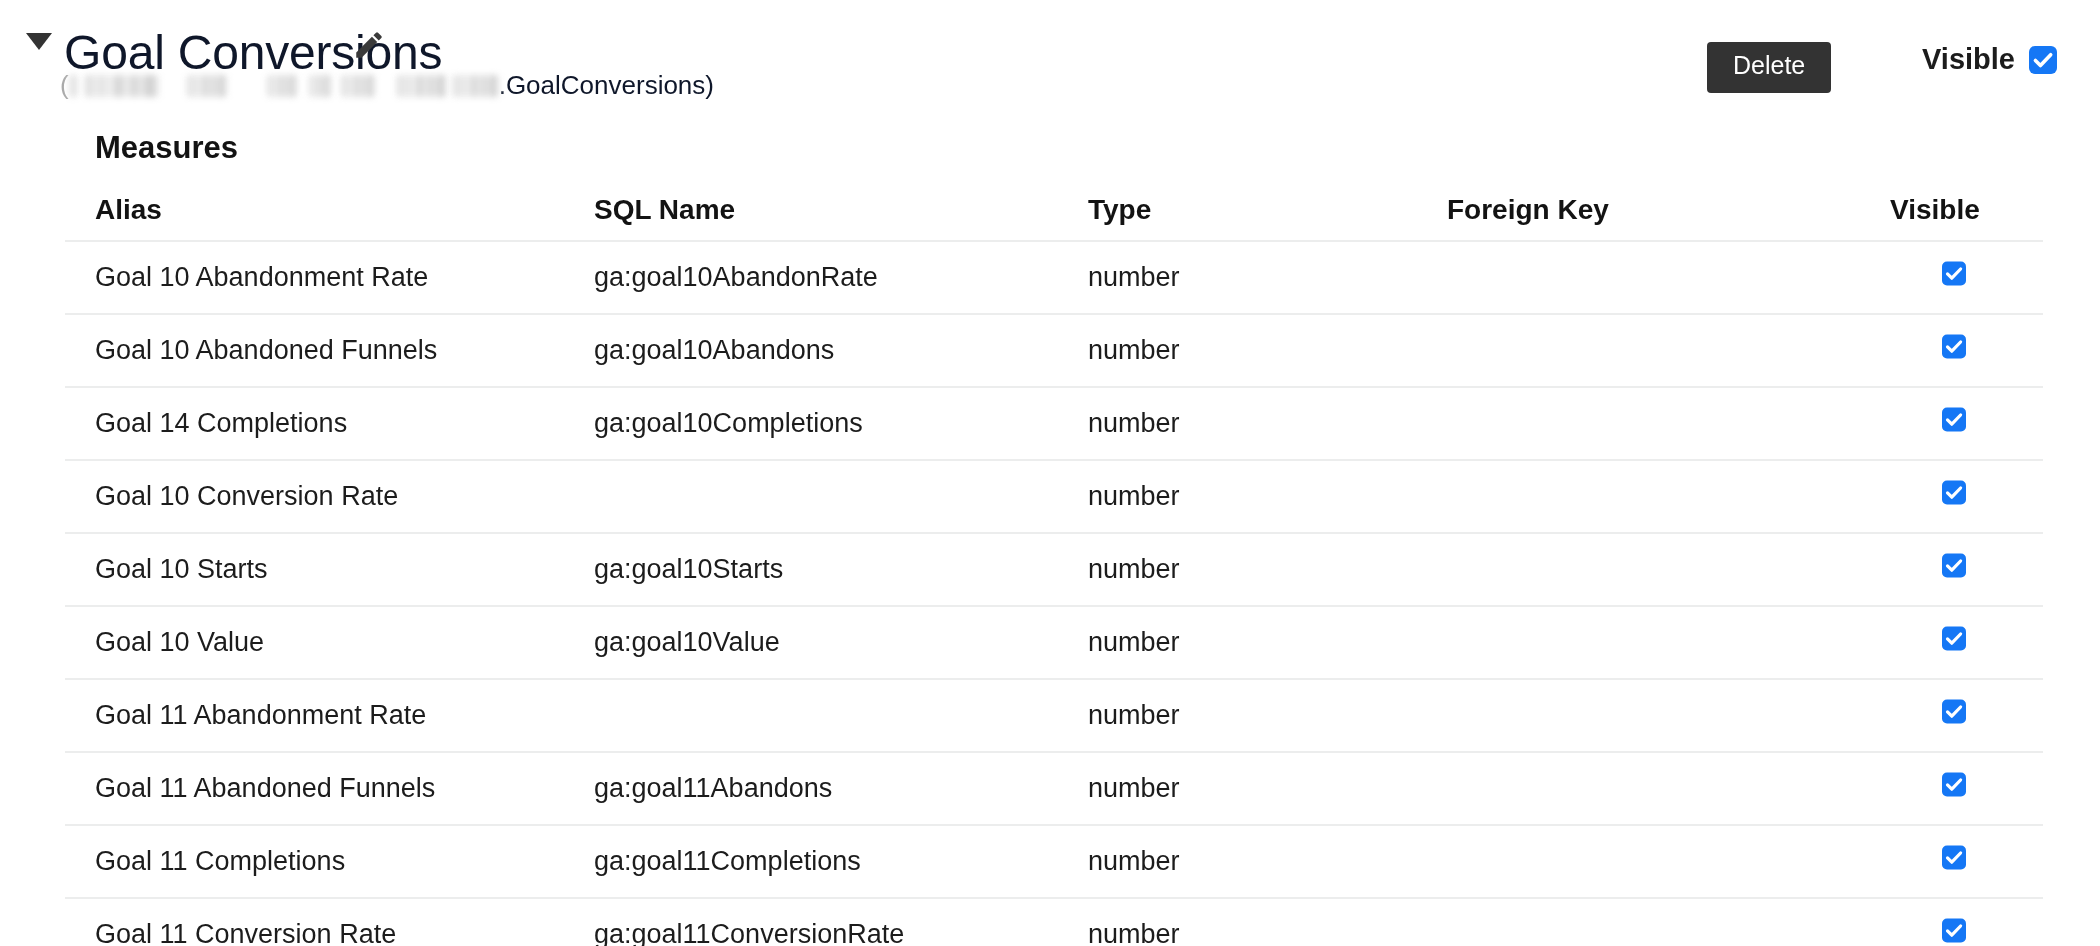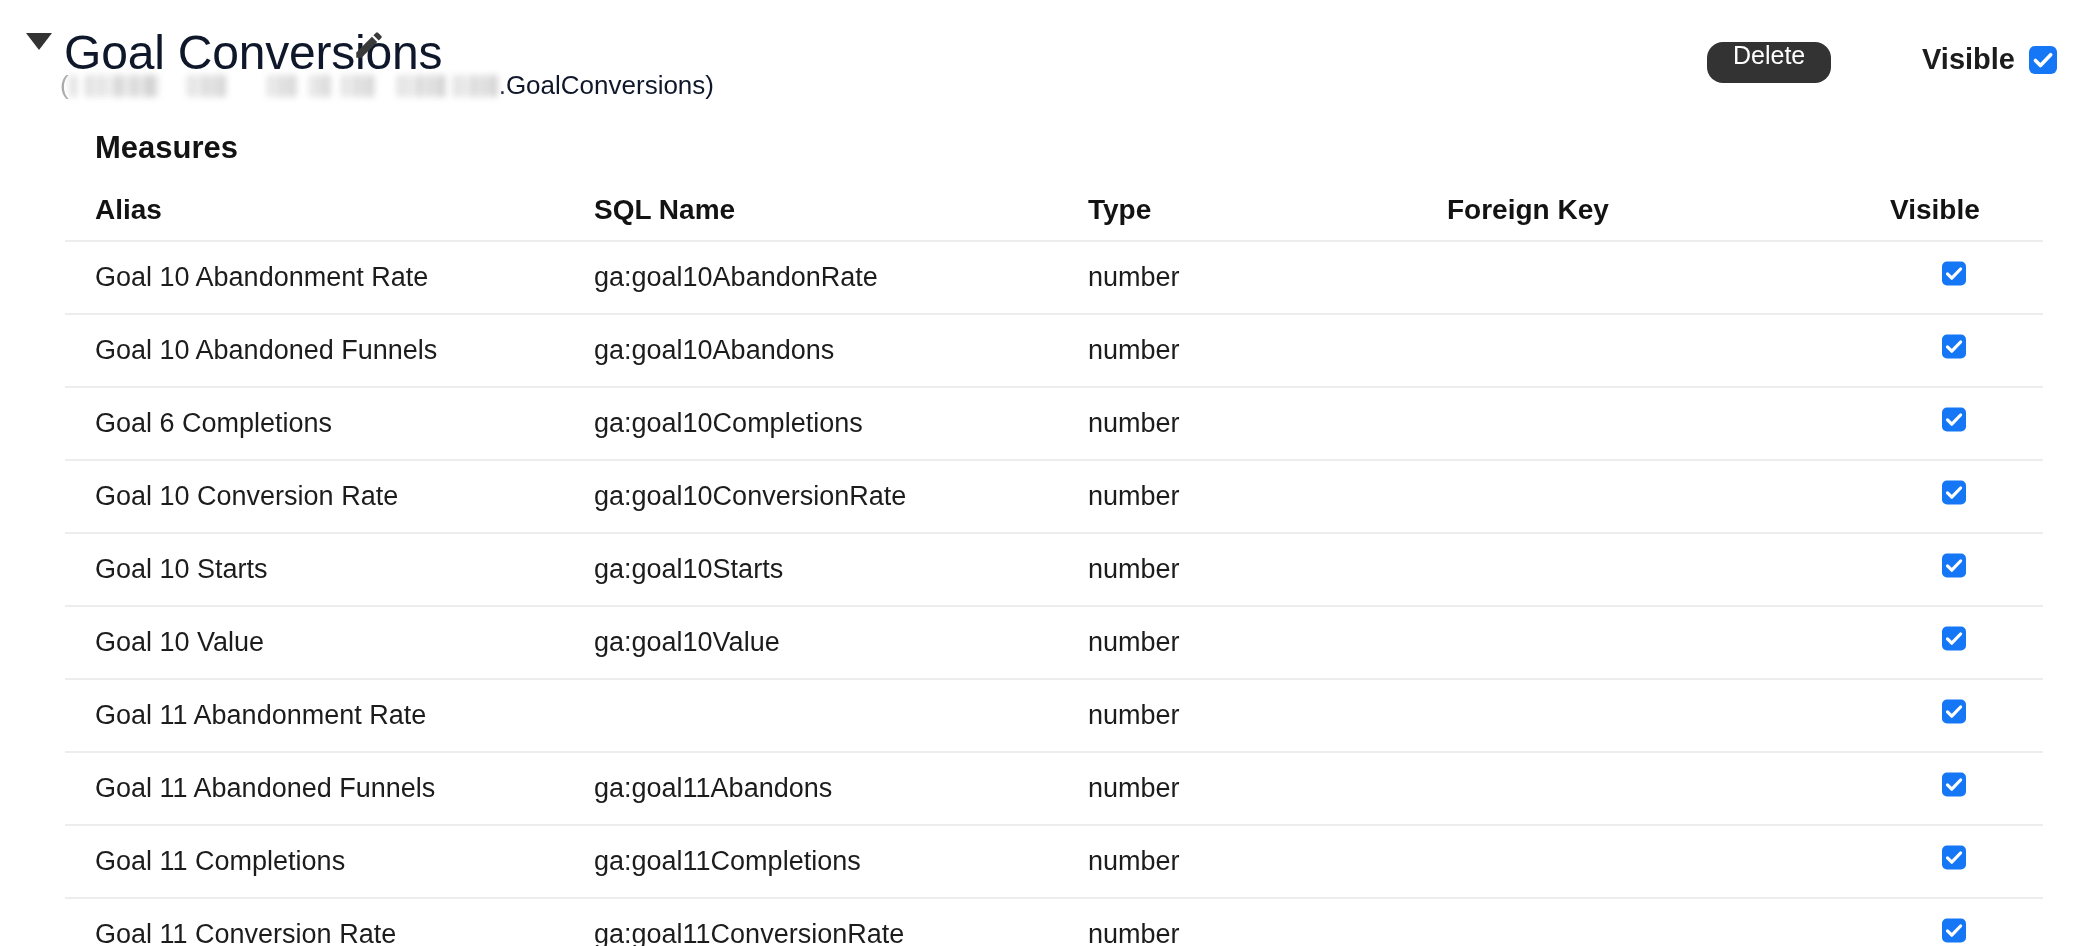--- a/index.html
+++ b/index.html
@@ -87,27 +87,27 @@
     opacity: .95;
     border-radius: 2px;
     vertical-align: middle;
   }
   .entity-subtitle .tail { color: #0f172a; }
 
   .delete-button {
     position: absolute;
     left: 1707px;
     top: 42px;
-    padding: 1px 26px 15px 26px;
+    padding: 11px 26px 15px 26px;
     background: #333333;
     color: #ffffff;
     font-size: 25px;
     line-height: 1;
     border: none;
-    border-radius: 16px;
+    border-radius: 4px;
     cursor: pointer;
     font-family: "Liberation Sans", "DejaVu Sans", sans-serif;
   }
 
   .header-visible {
     position: absolute;
     left: 1922px;
     top: 43px;
     display: flex;
     align-items: center;
@@ -271,32 +271,31 @@
           <span class="cell c-alias">Goal 10 Abandoned Funnels</span>
           <span class="cell c-sql">ga:goal10Abandons</span>
           <span class="cell c-type">number</span>
           <span class="cell c-fk"></span>
           <span class="cell c-vis"><span class="cbx sm"><svg viewBox="0 0 24 24" aria-hidden="true">
                 <path fill="none" stroke="#ffffff" stroke-width="3.2" stroke-linecap="round" stroke-linejoin="round" d="M5.5 12.4l4.3 4.3 8.8-9.2"></path>
               </svg></span></span>
         </div>
         <div class="row data-row">
           <div class="sep sep-top"></div>
-          <span class="cell c-alias">Goal 6 Completions</span>
+          <span class="cell c-alias">Goal 14 Completions</span>
           <span class="cell c-sql">ga:goal10Completions</span>
           <span class="cell c-type">number</span>
           <span class="cell c-fk"></span>
           <span class="cell c-vis"><span class="cbx sm"><svg viewBox="0 0 24 24" aria-hidden="true">
                 <path fill="none" stroke="#ffffff" stroke-width="3.2" stroke-linecap="round" stroke-linejoin="round" d="M5.5 12.4l4.3 4.3 8.8-9.2"></path>
               </svg></span></span>
         </div>
         <div class="row data-row">
           <div class="sep sep-top"></div>
           <span class="cell c-alias">Goal 10 Conversion Rate</span>
-          <span class="cell c-sql">ga:goal10ConversionRate</span>
           <span class="cell c-type">number</span>
           <span class="cell c-fk"></span>
           <span class="cell c-vis"><span class="cbx sm"><svg viewBox="0 0 24 24" aria-hidden="true">
                 <path fill="none" stroke="#ffffff" stroke-width="3.2" stroke-linecap="round" stroke-linejoin="round" d="M5.5 12.4l4.3 4.3 8.8-9.2"></path>
               </svg></span></span>
         </div>
         <div class="row data-row">
           <div class="sep sep-top"></div>
           <span class="cell c-alias">Goal 10 Starts</span>
           <span class="cell c-sql">ga:goal10Starts</span>

